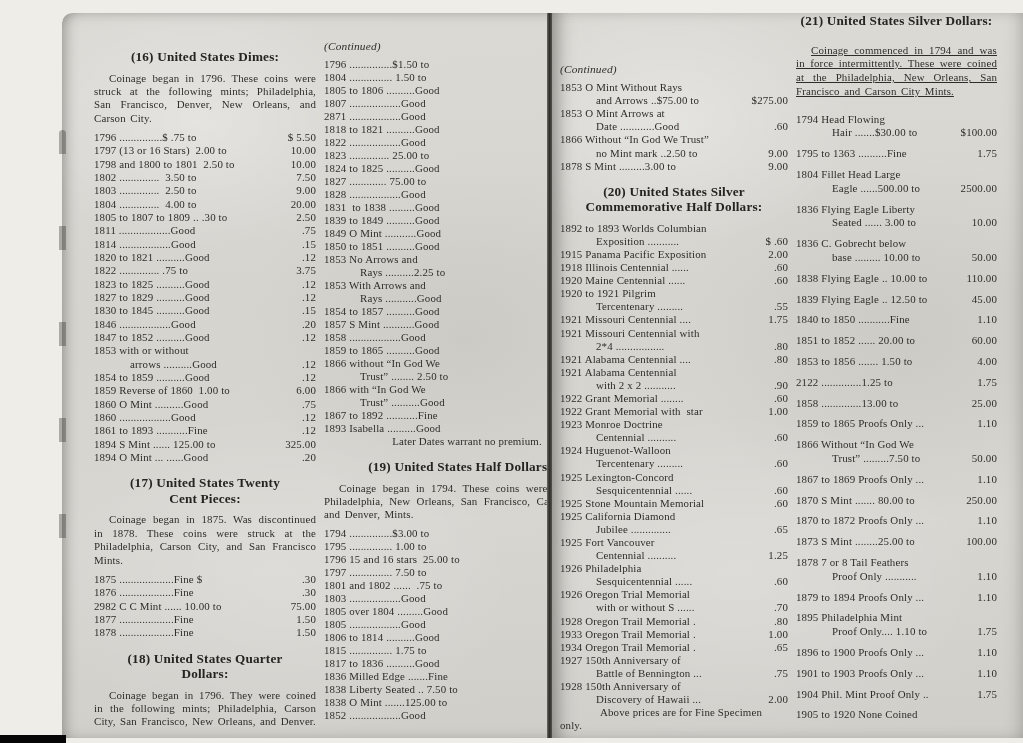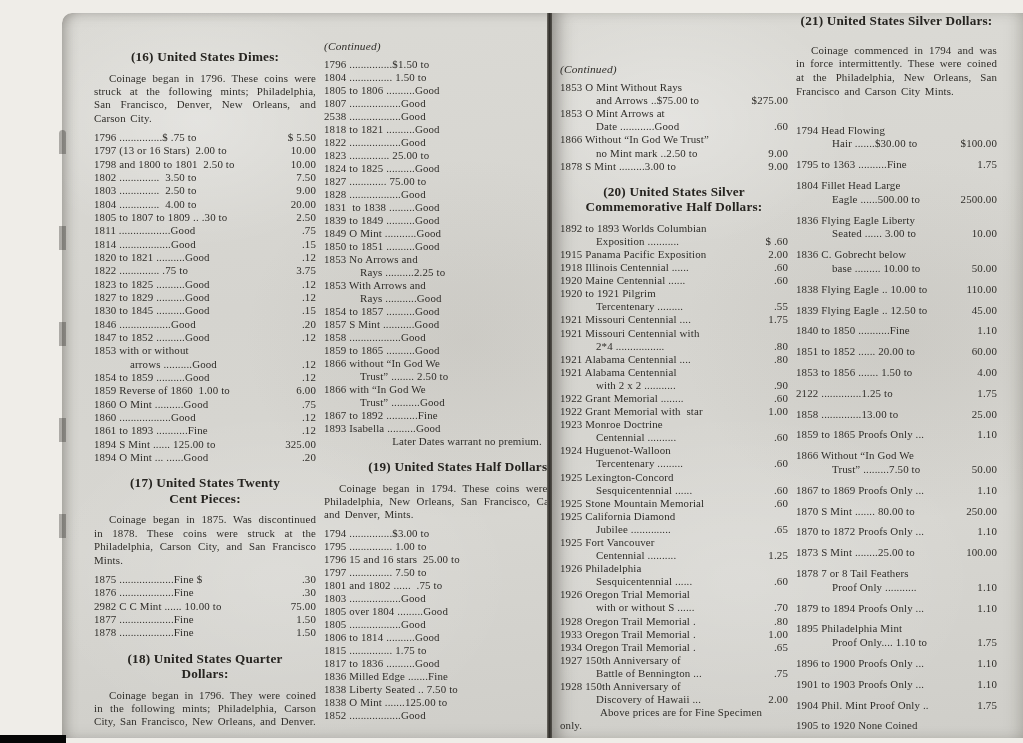--- a/index.html
+++ b/index.html
@@ -44,21 +44,21 @@
   .col3{width:228px;padding-top:50px;margin-right:8px;line-height:13.1px;}
   .col4{flex:1;line-height:13.8px;}
 
   .section-heading{
     text-align:center;font-weight:bold;font-size:13.2px;line-height:15.5px;
     margin:11px 4px 7px;color:#262420;letter-spacing:.2px;
   }
   .col > .section-heading:first-child{margin-top:0;}
   .continued{text-align:left;font-style:italic;font-size:11.4px;margin-bottom:5px;}
   .intro{text-align:justify;text-indent:15px;margin:2px 0 6px;word-spacing:1.6px;}
-  .col4 .intro{margin:15px 0 25px;}
+  .col4 .intro{margin:15px 0 14px;text-decoration:underline;}
 
   .row{display:flex;justify-content:space-between;white-space:pre;}
   .row-text{overflow:hidden;}
   .row-val{flex-shrink:0;padding-left:3px;}
   .indent{padding-left:36px;}
   .col4 .row:not(.indent){margin-top:7px;font-family:Liberation Serif, serif;}
   .note .note-line:first-child{text-indent:14px;text-align:center;}
 </style>
 </head>
 <body>
@@ -115,21 +115,21 @@
         </div>
         <div class="intro">Coinage began in 1796. They were coined in the following mints; Philadelphia, Carson City, San Francisco, New Orleans, and Denver.</div>
       </div>
     <div class="col col2">
         <div class="continued">(Continued)</div>
         <div class="rows">
           <div class="row"><span class="row-text">1796 ...............$1.50 to</span><span class="row-val">$7.50</span></div>
           <div class="row"><span class="row-text">1804 ............... 1.50 to</span><span class="row-val">6.00</span></div>
           <div class="row"><span class="row-text">1805 to 1806 ..........Good</span><span class="row-val">.50</span></div>
           <div class="row"><span class="row-text">1807 ..................Good</span><span class="row-val">.40</span></div>
-          <div class="row"><span class="row-text">2538 ..................Good</span><span class="row-val">.50</span></div>
+          <div class="row"><span class="row-text">2871 ..................Good</span><span class="row-val">.50</span></div>
           <div class="row"><span class="row-text">1818 to 1821 ..........Good</span><span class="row-val">.35</span></div>
           <div class="row"><span class="row-text">1822 ..................Good</span><span class="row-val">.50</span></div>
           <div class="row"><span class="row-text">1823 .............. 25.00 to</span><span class="row-val">80.00</span></div>
           <div class="row"><span class="row-text">1824 to 1825 ..........Good</span><span class="row-val">.30</span></div>
           <div class="row"><span class="row-text">1827 ............. 75.00 to</span><span class="row-val">325.00</span></div>
           <div class="row"><span class="row-text">1828 ..................Good</span><span class="row-val">.35</span></div>
           <div class="row"><span class="row-text">1831  to 1838 .........Good</span><span class="row-val">.30</span></div>
           <div class="row"><span class="row-text">1839 to 1849 ..........Good</span><span class="row-val">.30</span></div>
           <div class="row"><span class="row-text">1849 O Mint ...........Good</span><span class="row-val">.65</span></div>
           <div class="row"><span class="row-text">1850 to 1851 ..........Good</span><span class="row-val">.30</span></div>

